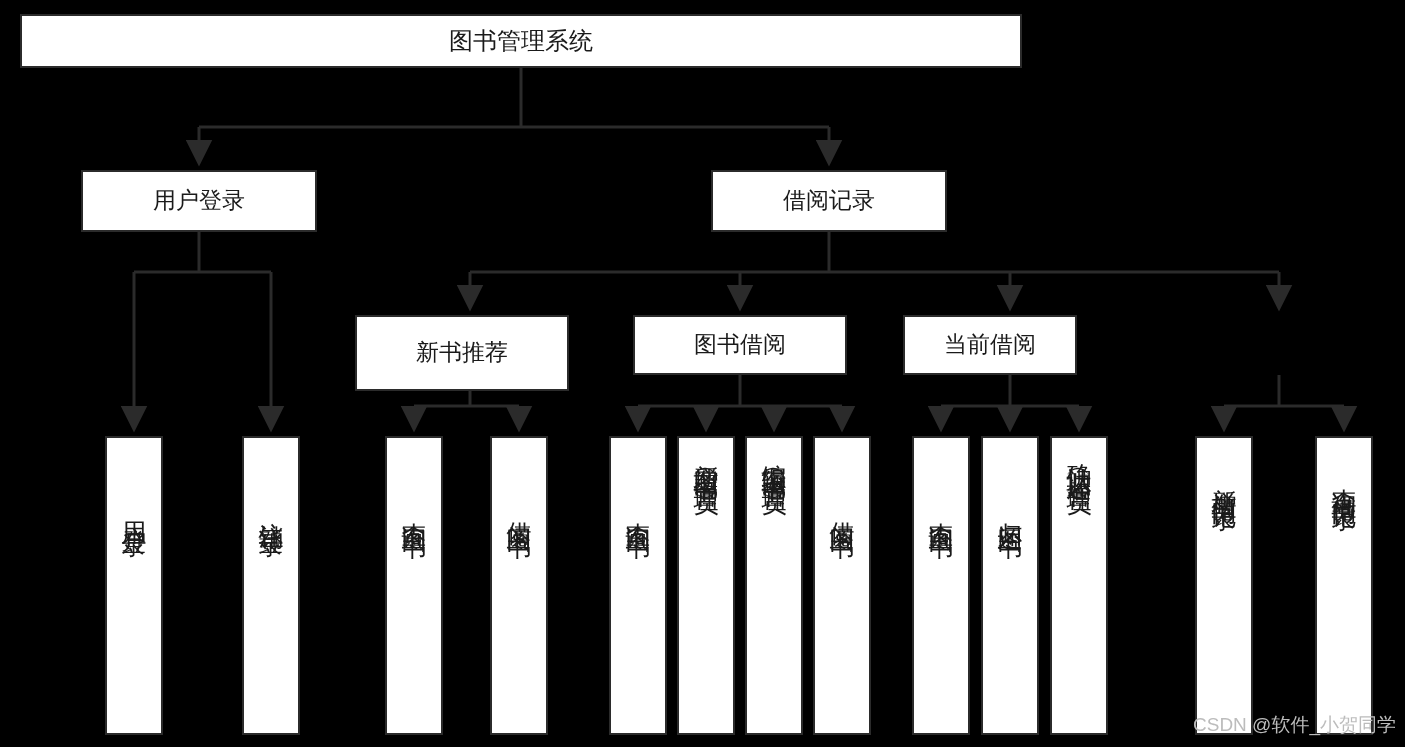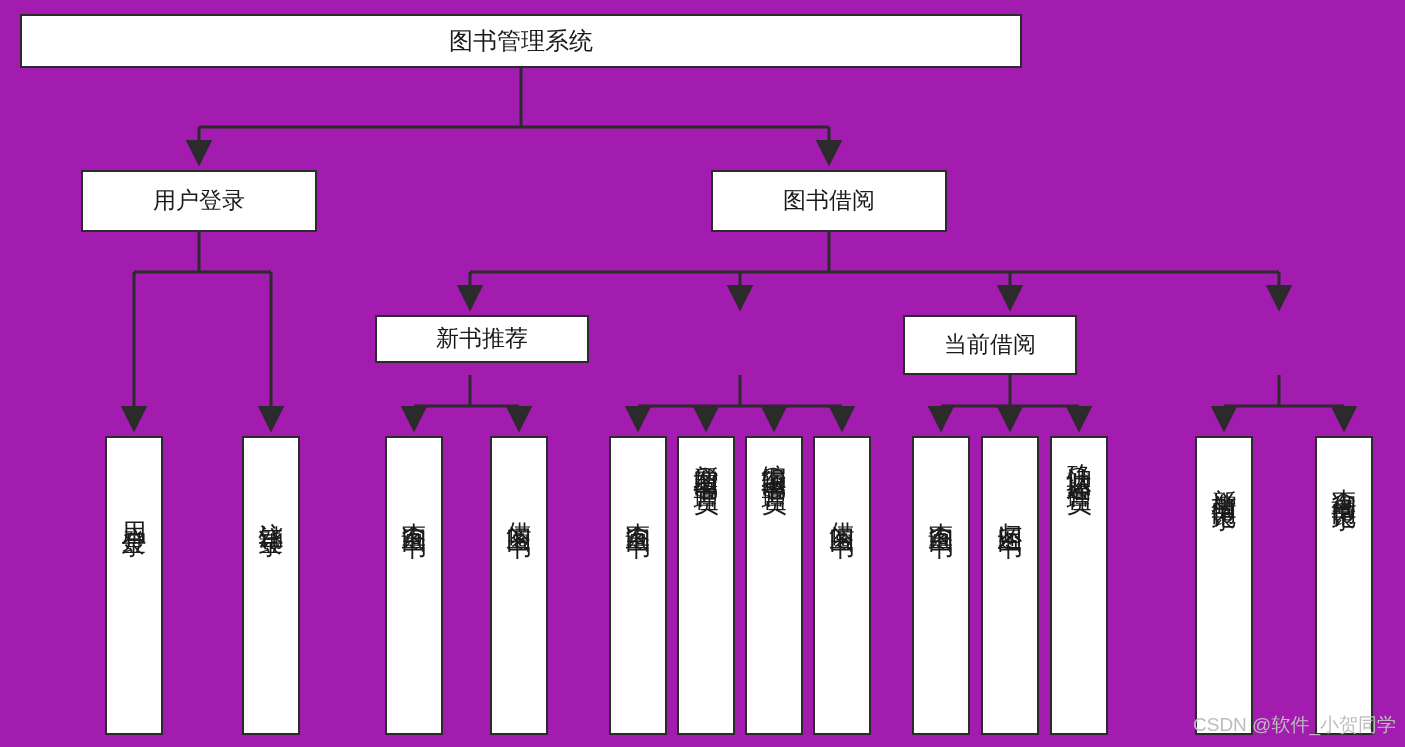--- a/index.html
+++ b/index.html
@@ -8,21 +8,21 @@
     padding: 0;
     background: #ffffff;
   }
   body {
     font-family: "Liberation Sans", "DejaVu Sans", sans-serif;
   }
   #canvas {
     position: relative;
     width: 1405px;
     height: 747px;
-    background: #a21caf;
+    background: #000000;
     overflow: hidden;
   }
   #edges {
     position: absolute;
     left: 0;
     top: 0;
     width: 1405px;
     height: 747px;
     pointer-events: none;
   }
@@ -131,27 +131,30 @@
 
   <div class="node horiz root" style="left:20px; top:14px; width:1002px; height:54px;">
     <span class="node-label">图书管理系统</span>
   </div>
 
   <div class="node horiz" style="left:81px; top:170px; width:236px; height:62px;">
     <span class="node-label">用户登录</span>
   </div>
 
   <div class="node horiz" style="left:711px; top:170px; width:236px; height:62px;">
+    <span class="node-label">借阅记录</span>
+  </div>
+
+  <div class="node horiz" style="left:355px; top:315px; width:214px; height:76px;">
+    <span class="node-label">新书推荐</span>
+  </div>
+
+  <div class="node horiz" style="left:633px; top:315px; width:214px; height:60px;">
     <span class="node-label">图书借阅</span>
   </div>
-
-  <div class="node horiz" style="left:375px; top:315px; width:214px; height:48px;">
-    <span class="node-label">新书推荐</span>
-  </div>
-
 
   <div class="node horiz" style="left:903px; top:315px; width:174px; height:60px;">
     <span class="node-label">当前借阅</span>
   </div>
 
 
   <div class="node vert" style="left:105px; top:436px; width:58px; height:299px; padding-top:64px;">
     <span class="node-label">用户登录</span>
   </div>
 

